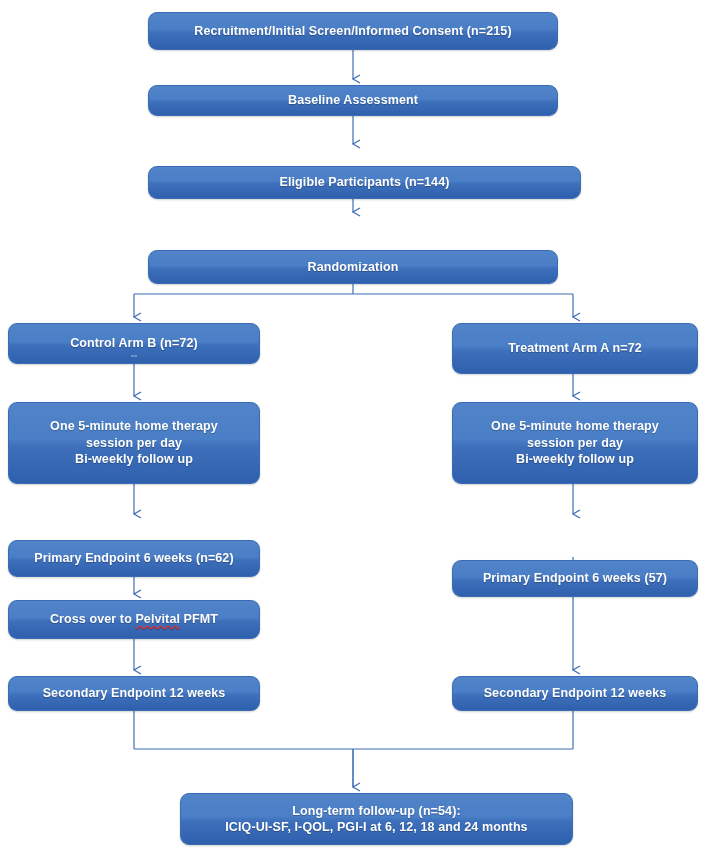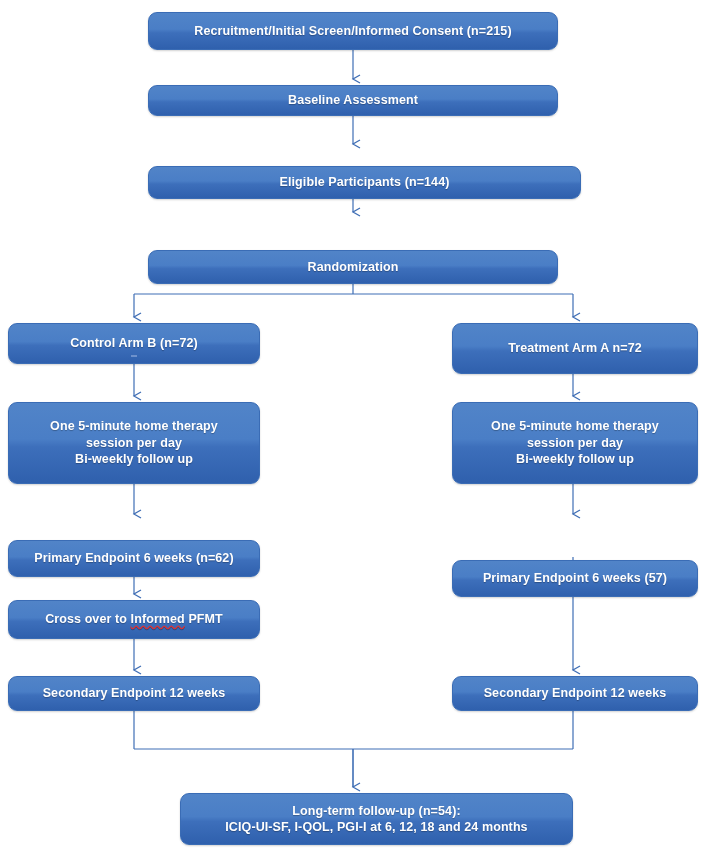--- a/index.html
+++ b/index.html
@@ -148,21 +148,21 @@
   <div class="node" style="left:8px; top:540px; width:252px; height:37px;">
     <span class="line">Primary Endpoint 6 weeks (n=62)</span>
   </div>
 
   <div class="node" style="left:452px; top:520px; width:246px; height:37px;margin-top:40px;">
     <span class="line">Primary Endpoint 6 weeks (57)</span>
   </div>
 
   <div class="node" style="left:8px; top:600px; width:252px; height:39px;">
     <span class="line">
-      <span>Cross over to </span><span class="spell-error">Informed</span><span> PFMT</span>
+      <span>Cross over to </span><span class="spell-error">Pelvital</span><span> PFMT</span>
     </span>
   </div>
 
   <div class="node" style="left:8px; top:676px; width:252px; height:35px;">
     <span class="line">Secondary Endpoint 12 weeks</span>
   </div>
 
   <div class="node" style="left:452px; top:676px; width:246px; height:35px;">
     <span class="line">Secondary Endpoint 12 weeks</span>
   </div>

